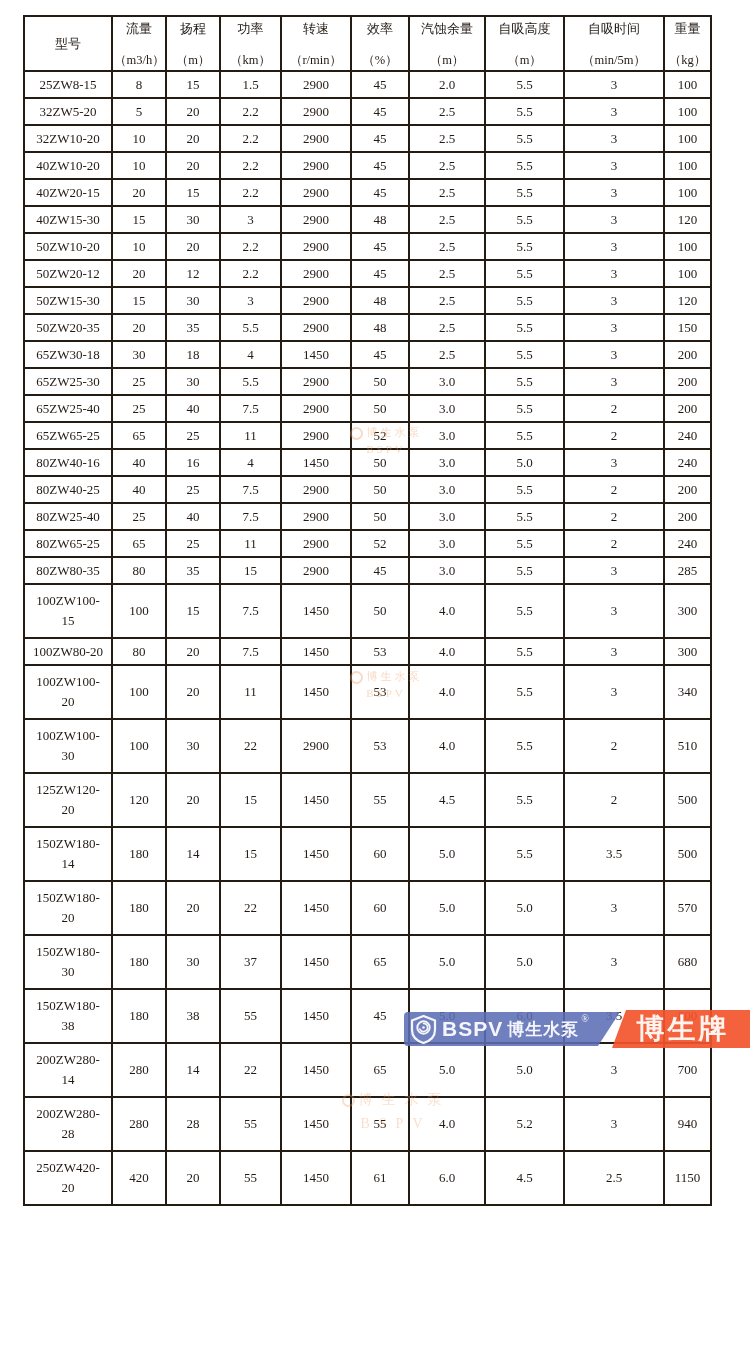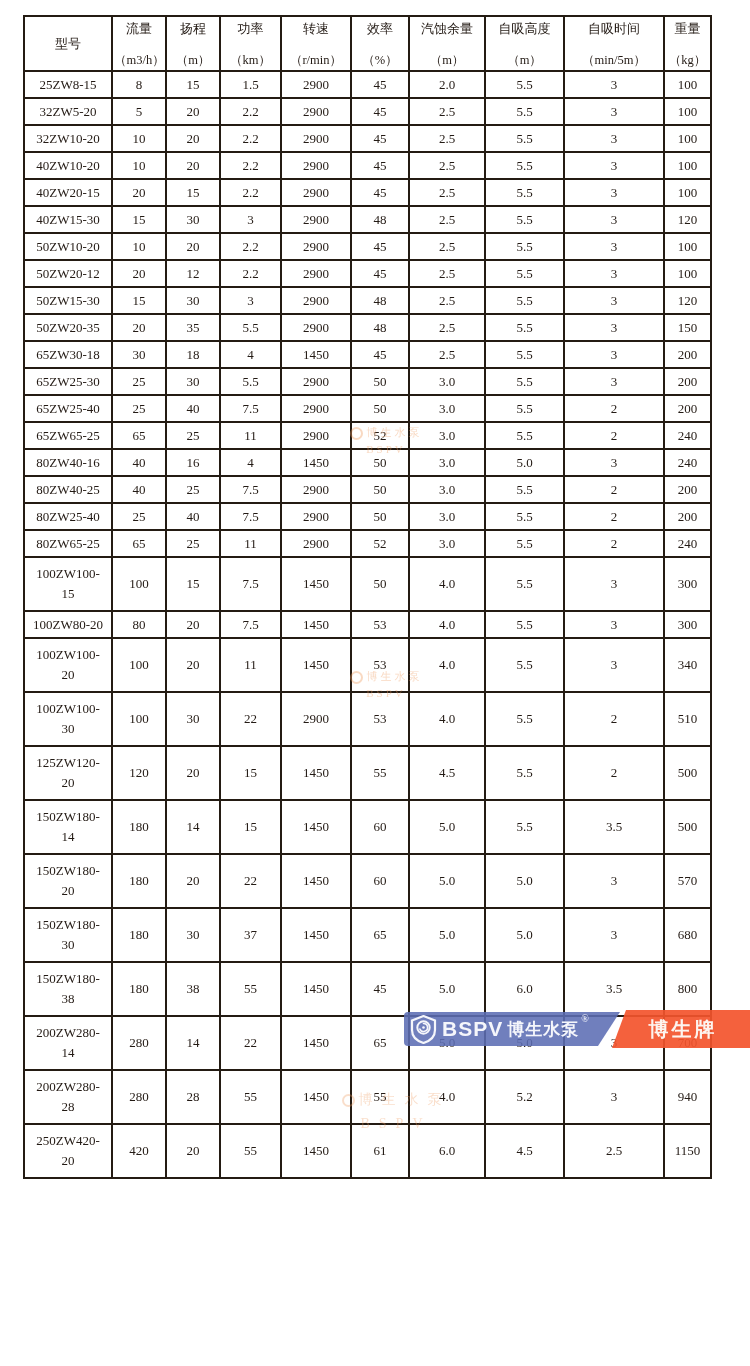--- a/index.html
+++ b/index.html
@@ -110,21 +110,21 @@
     height: 38px;
     background: rgba(243, 84, 45, 0.92);
     clip-path: polygon(24px 0, 100% 0, 100% 100%, 10px 100%);
     display: flex;
     align-items: center;
     justify-content: center;
   }
   .logo-badge {
     color: #fdf4ef;
     font-weight: bold;
-    font-size: 20px;
+    font-size: 28px;
     letter-spacing: 3px;
     padding-left: 14px;
     font-family: Liberation Mono, monospace;
   }
 </style>
 </head>
 <body>
 
 <div class="page">
 
@@ -394,20 +394,32 @@
           <td>65</td>
           <td>25</td>
           <td>11</td>
           <td>2900</td>
           <td>52</td>
           <td>3.0</td>
           <td>5.5</td>
           <td>2</td>
           <td>240</td>
         </tr>
+        <tr>
+          <td class="model">80ZW80-35</td>
+          <td>80</td>
+          <td>35</td>
+          <td>15</td>
+          <td>2900</td>
+          <td>45</td>
+          <td>3.0</td>
+          <td>5.5</td>
+          <td>3</td>
+          <td>285</td>
+        </tr>
         <tr class="tall">
           <td class="model">100ZW100-
 15</td>
           <td>100</td>
           <td>15</td>
           <td>7.5</td>
           <td>1450</td>
           <td>50</td>
           <td>4.0</td>
           <td>5.5</td>

